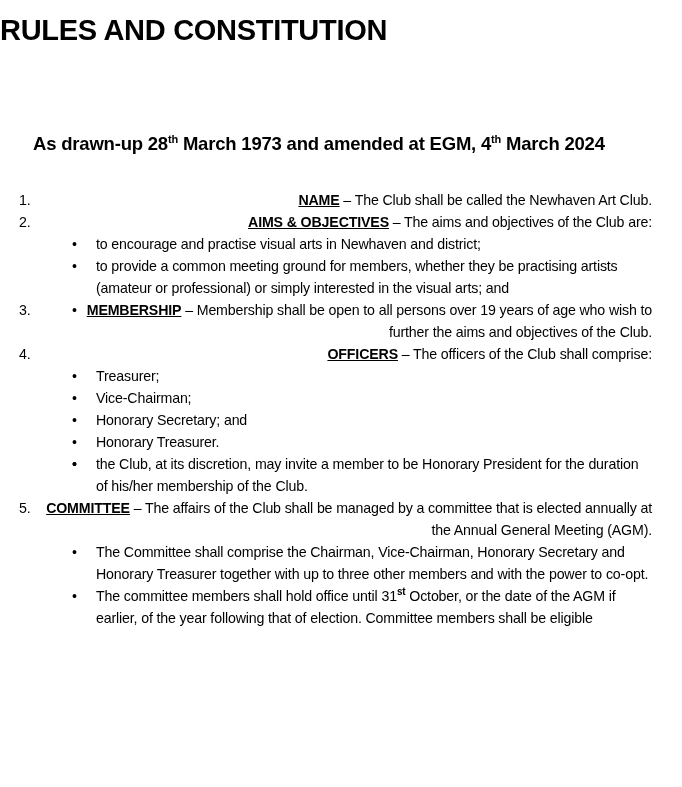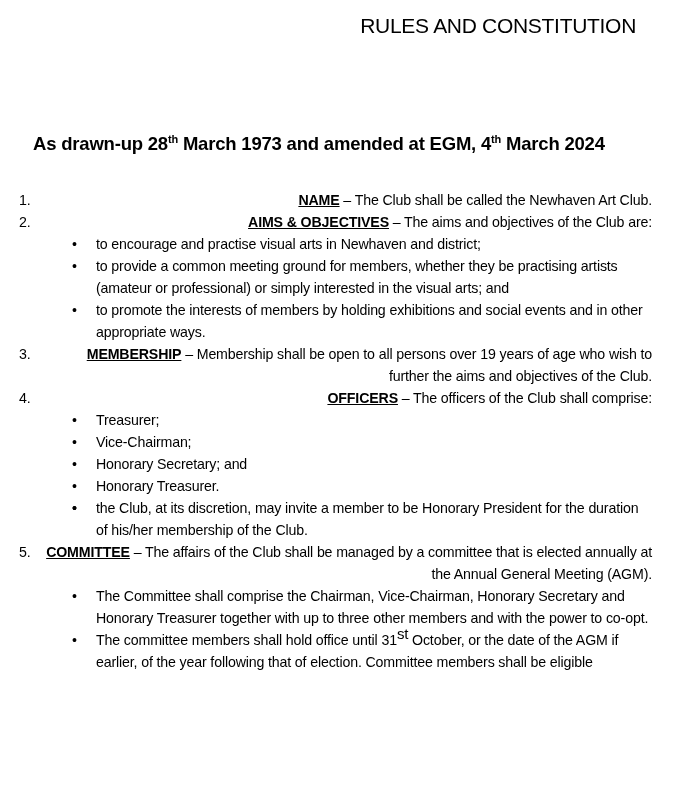--- a/index.html
+++ b/index.html
@@ -1,30 +1,30 @@
 <!DOCTYPE html>
 <html><head>
 <meta charset="utf-8">
 <style>
   html, body { margin:0; padding:0; background:#ffffff; }
   body { width:682px; height:787px; overflow:hidden; position:relative;
          font-family:"Liberation Sans", sans-serif; color:#000; }
-  .title { position:absolute; left:0; width:636px; top:14px; text-align:right;
-           font-weight:normal; font-size:21px; letter-spacing:-0.3px; }
+  .title { position:absolute; left:0; width:636px; top:14px; text-align:left;
+           font-weight:bold; font-size:29px; letter-spacing:-0.3px; }
   .subtitle { position:absolute; left:33px; top:112px; font-weight:bold; font-size:18.5px; letter-spacing:-0.2px; white-space:nowrap;margin-top:21px; }
   .subtitle sup { font-size:11px; vertical-align:7px; line-height:0; }
   .doc { position:absolute; left:0; top:189px; width:682px; font-size:14.2px; line-height:22px; letter-spacing:-0.15px; }
   .item { position:relative; padding-left:44px; }
   .num { position:absolute; left:19px; top:0; }
   .label { font-weight:bold; text-decoration:underline; }
   .bullets { margin:0; padding:0; list-style:none; }
   .bullet { position:relative; padding-left:96px; padding-right:30px; }
   .bullet .dot { position:absolute; left:72px; top:0; }
   .item-text { padding-right:30px;text-align:right; }
-  sup.small { font-size:15px; vertical-align:6px; line-height:0; }
+  sup.small { font-size:10px; vertical-align:6px; line-height:0;font-weight:bold; }
 </style>
 </head>
 <body>
 
 <div class="title">RULES AND CONSTITUTION</div>
 
 <div class="subtitle"><span>As drawn-up 28</span><sup>th</sup><span> March 1973 and amended at EGM, 4</span><sup>th</sup><span> March 2024</span></div>
 
 <div class="doc">
 
@@ -33,21 +33,21 @@
     <div class="item-text"><span class="label">NAME</span><span> – The Club shall be called the Newhaven Art Club.</span></div>
   </div>
 
   <div class="item">
     <span class="num">2.</span>
     <div class="item-text"><span class="label">AIMS &amp; OBJECTIVES</span><span> – The aims and objectives of the Club are:</span></div>
   </div>
   <ul class="bullets">
     <li class="bullet"><span class="dot">•</span><span>to encourage and practise visual arts in Newhaven and district;</span></li>
     <li class="bullet"><span class="dot">•</span><span>to provide a common meeting ground for members, whether they be practising artists (amateur or professional) or simply interested in the visual arts; and</span></li>
-    <li class="bullet"><span class="dot">•</span><span>to promote the interests of members by holding exhibitions and social events and in other appropriate ways.</span></li>
+    <li class="bullet"><span class="dot">•</span></li>
   </ul>
 
   <div class="item">
     <span class="num">3.</span>
     <div class="item-text"><span class="label">MEMBERSHIP</span><span> – Membership shall be open to all persons over 19 years of age who wish to further the aims and objectives of the Club.</span></div>
   </div>
 
   <div class="item">
     <span class="num">4.</span>
     <div class="item-text"><span class="label">OFFICERS</span><span> – The officers of the Club shall comprise:</span></div>

